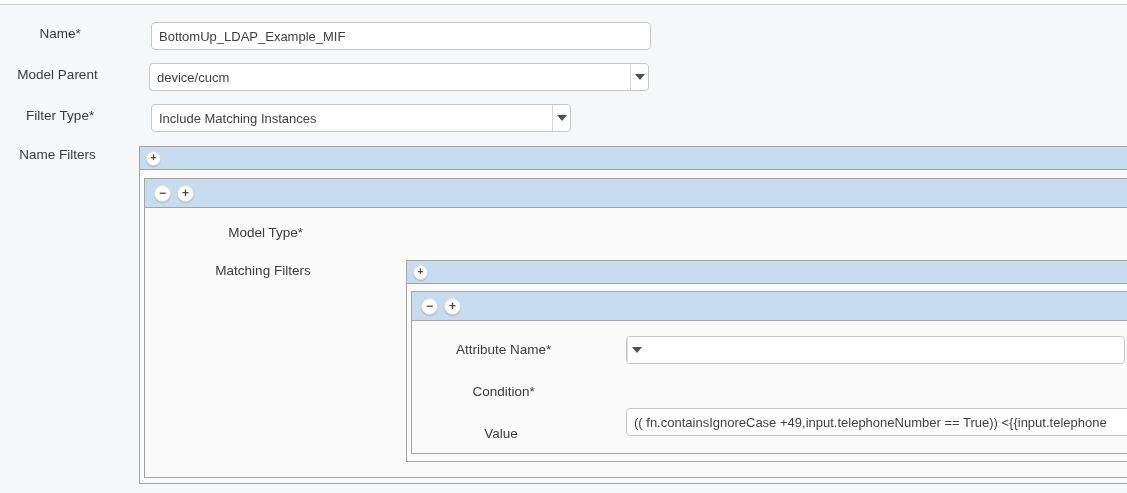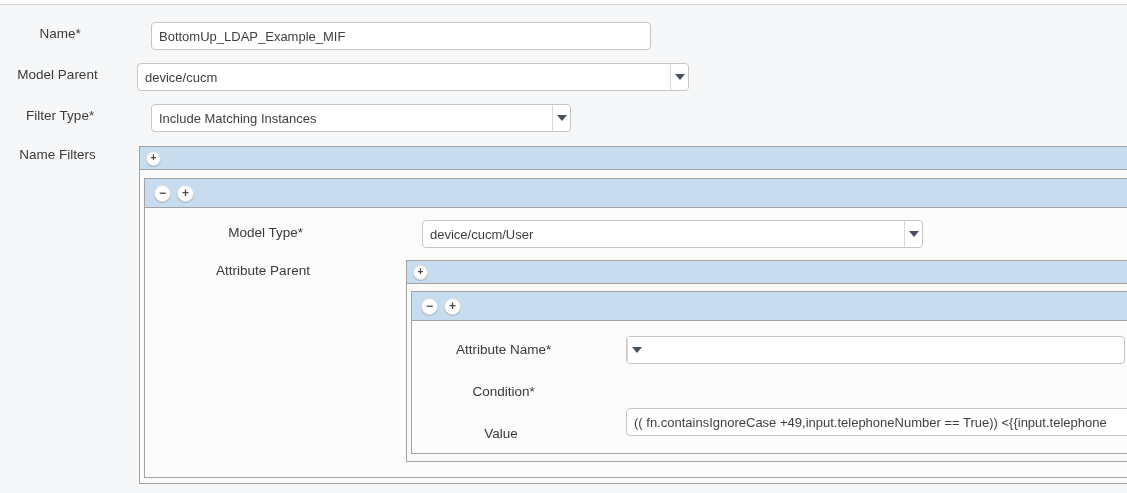--- a/index.html
+++ b/index.html
@@ -122,21 +122,21 @@
 
 <div class="lbl lbl-l1" style="top:25px"><span>Name</span><span class="star">*</span></div>
 <div class="lbl lbl-l1" style="top:66px"><span>Model Parent</span><span class="star"></span></div>
 <div class="lbl lbl-l1" style="top:107px"><span>Filter Type</span><span class="star">*</span></div>
 <div class="lbl lbl-l1" style="top:146px"><span>Name Filters</span><span class="star"></span></div>
 
 <div class="field" style="left:139px; top:22px; width:500px">
   <input value="BottomUp_LDAP_Example_MIF" style="">
 </div>
 
-<div class="field" style="left:125px; top:63px; width:552px">
+<div class="field" style="left:137px; top:63px; width:500px">
   <input value="device/cucm" style="">
   <div class="combo-arrow">
       <span class="arrow-tri"></span>
     </div>
 </div>
 
 <div class="field" style="left:139px; top:104px; width:420px">
   <input value="Include Matching Instances" style="">
   <div class="combo-arrow">
       <span class="arrow-tri"></span>
@@ -154,28 +154,22 @@
     <div class="bar bar-item">
       <button class="circle-btn btn-md">
           <span>−</span>
         </button>
       <button class="circle-btn btn-md">
           <span>+</span>
         </button>
     </div>
 
     <div class="lbl" style="left:0; width:236px; top:45px"><span>Model Type</span><span class="star">*</span></div>
-    <div class="field" style="left:265px; top:41px; width:501px">
-      <input value="device/cucm/User" style="">
-      <div class="combo-arrow">
-          <span class="arrow-tri"></span>
-        </div>
-    </div>
-
-    <div class="lbl" style="left:0; width:236px; top:83px"><span>Attribute Parent</span><span class="star"></span></div>
+
+    <div class="lbl" style="left:0; width:236px; top:83px"><span>Matching Filters</span><span class="star"></span></div>
 
     <div class="array-box" style="left:261px; top:81px; right:-2px; height:202px">
       <div class="bar bar-add">
         <button class="circle-btn btn-sm">
             <span>+</span>
           </button>
       </div>
 
       <div class="item-panel" style="left:4px; top:30px; right:-2px; height:163px">
         <div class="bar bar-item">

